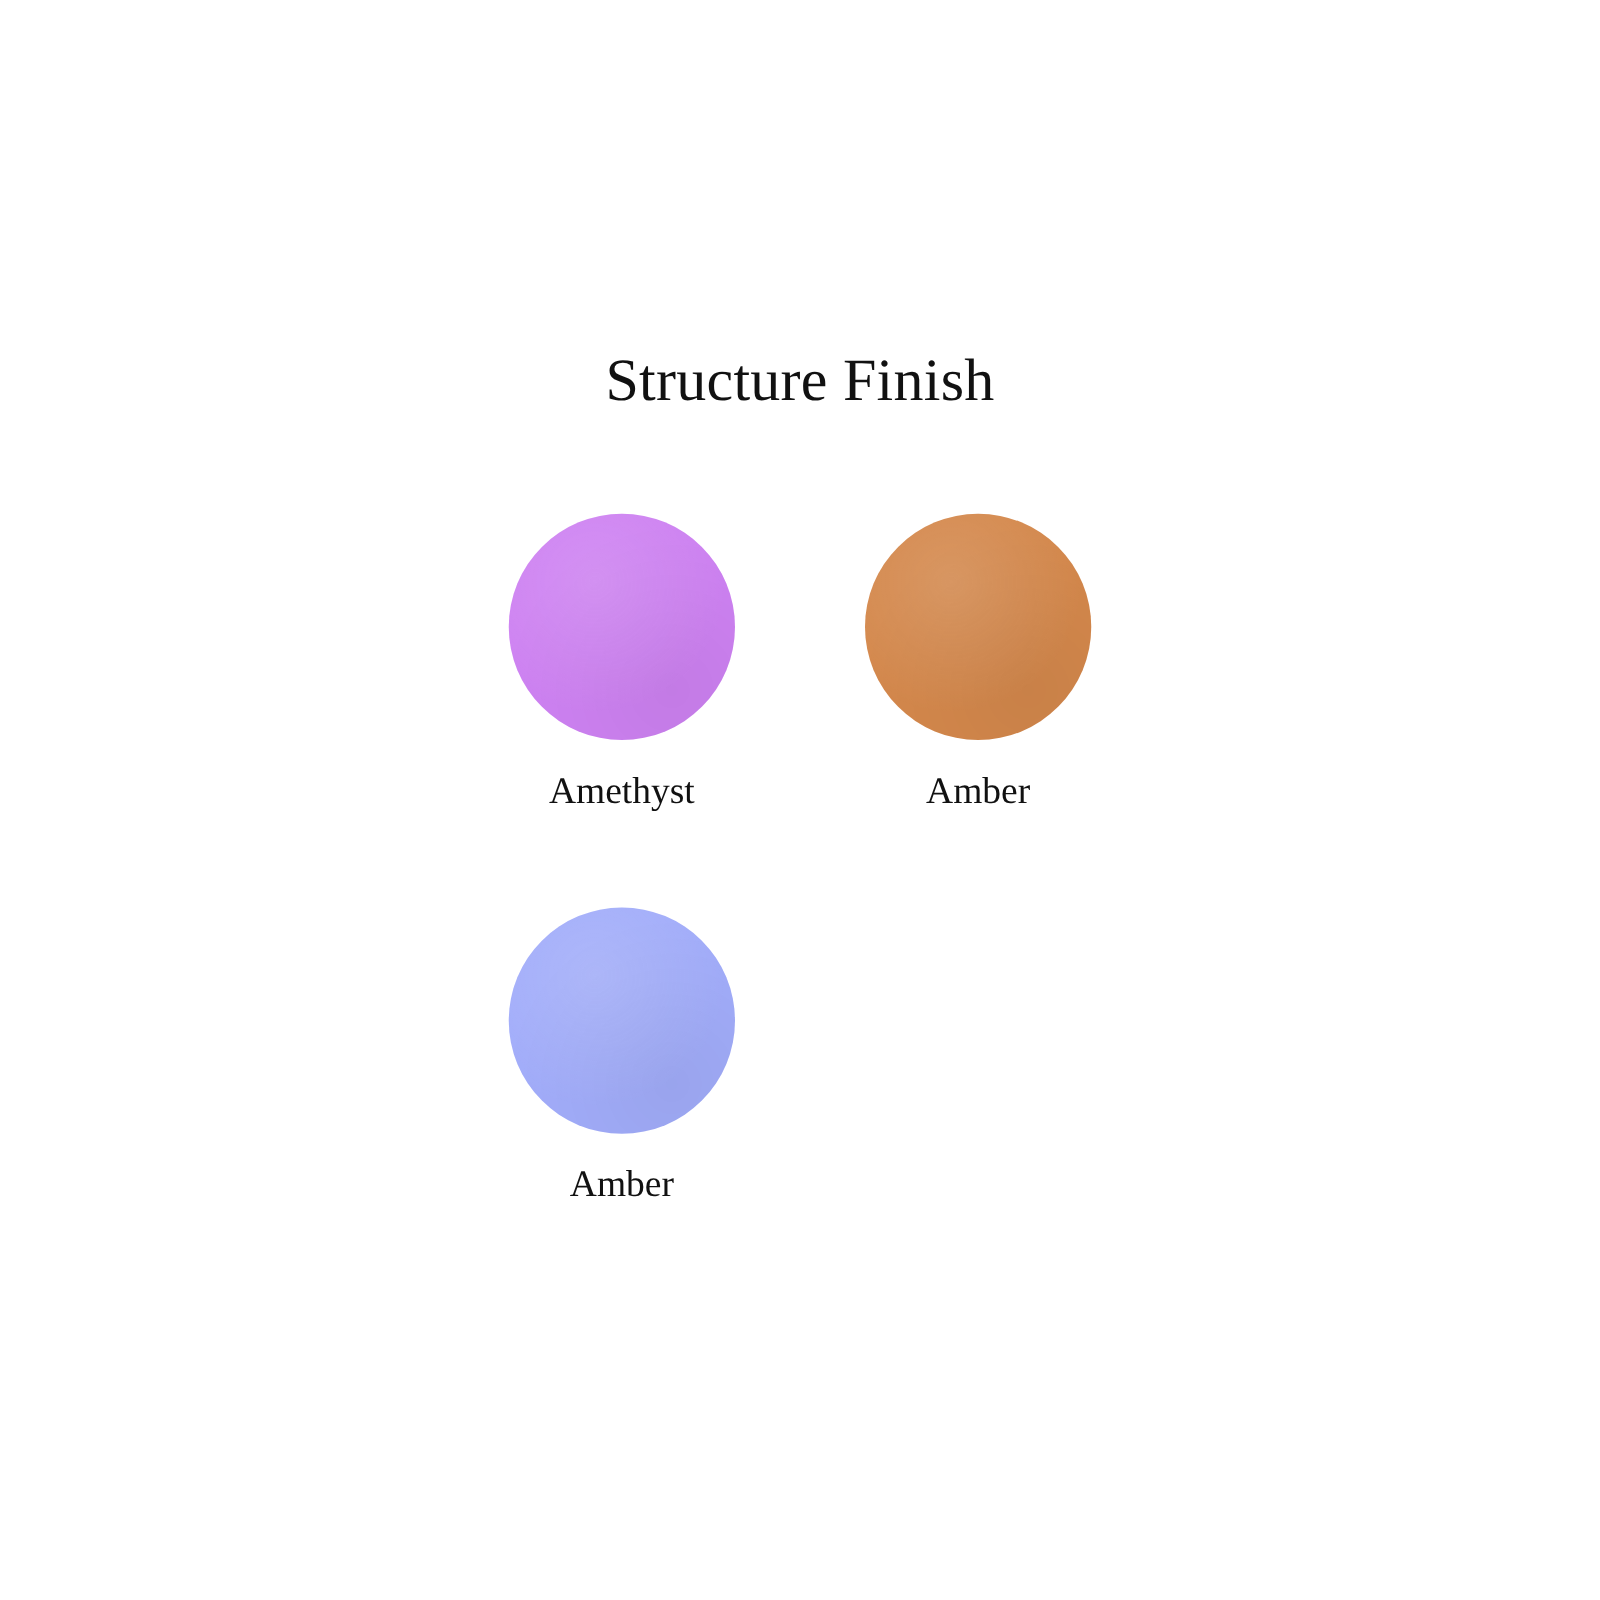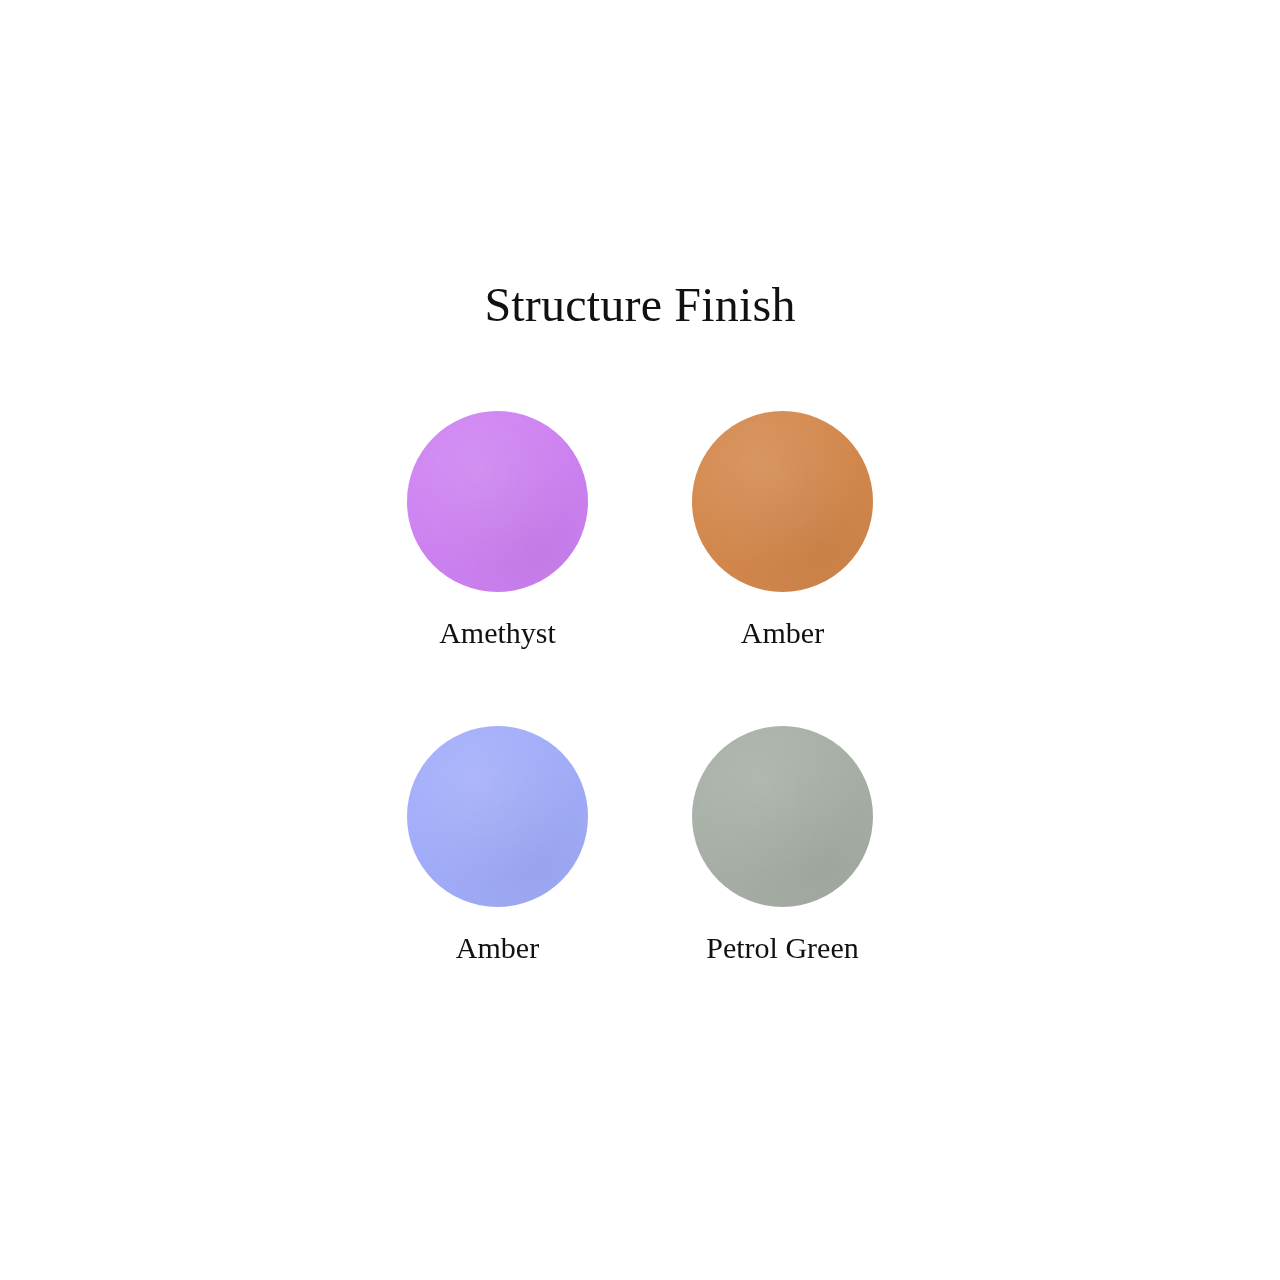--- a/index.html
+++ b/index.html
@@ -129,21 +129,15 @@
       <div class="swatch-label">Amber</div>
     </div>
 
     <div class="swatch">
       <div class="swatch-disc-wrap">
         <div class="swatch-disc" style="background-color: rgb(162, 173, 250);"></div>
       </div>
       <div class="swatch-label">Amber</div>
     </div>
 
-    <div class="swatch">
-      <div class="swatch-disc-wrap">
-        <div class="swatch-disc" style="background-color: rgb(167, 175, 166);"></div>
-      </div>
-      <div class="swatch-label">Petrol Green</div>
-    </div>
 
   </div>
 </div>
 
 </body></html>

